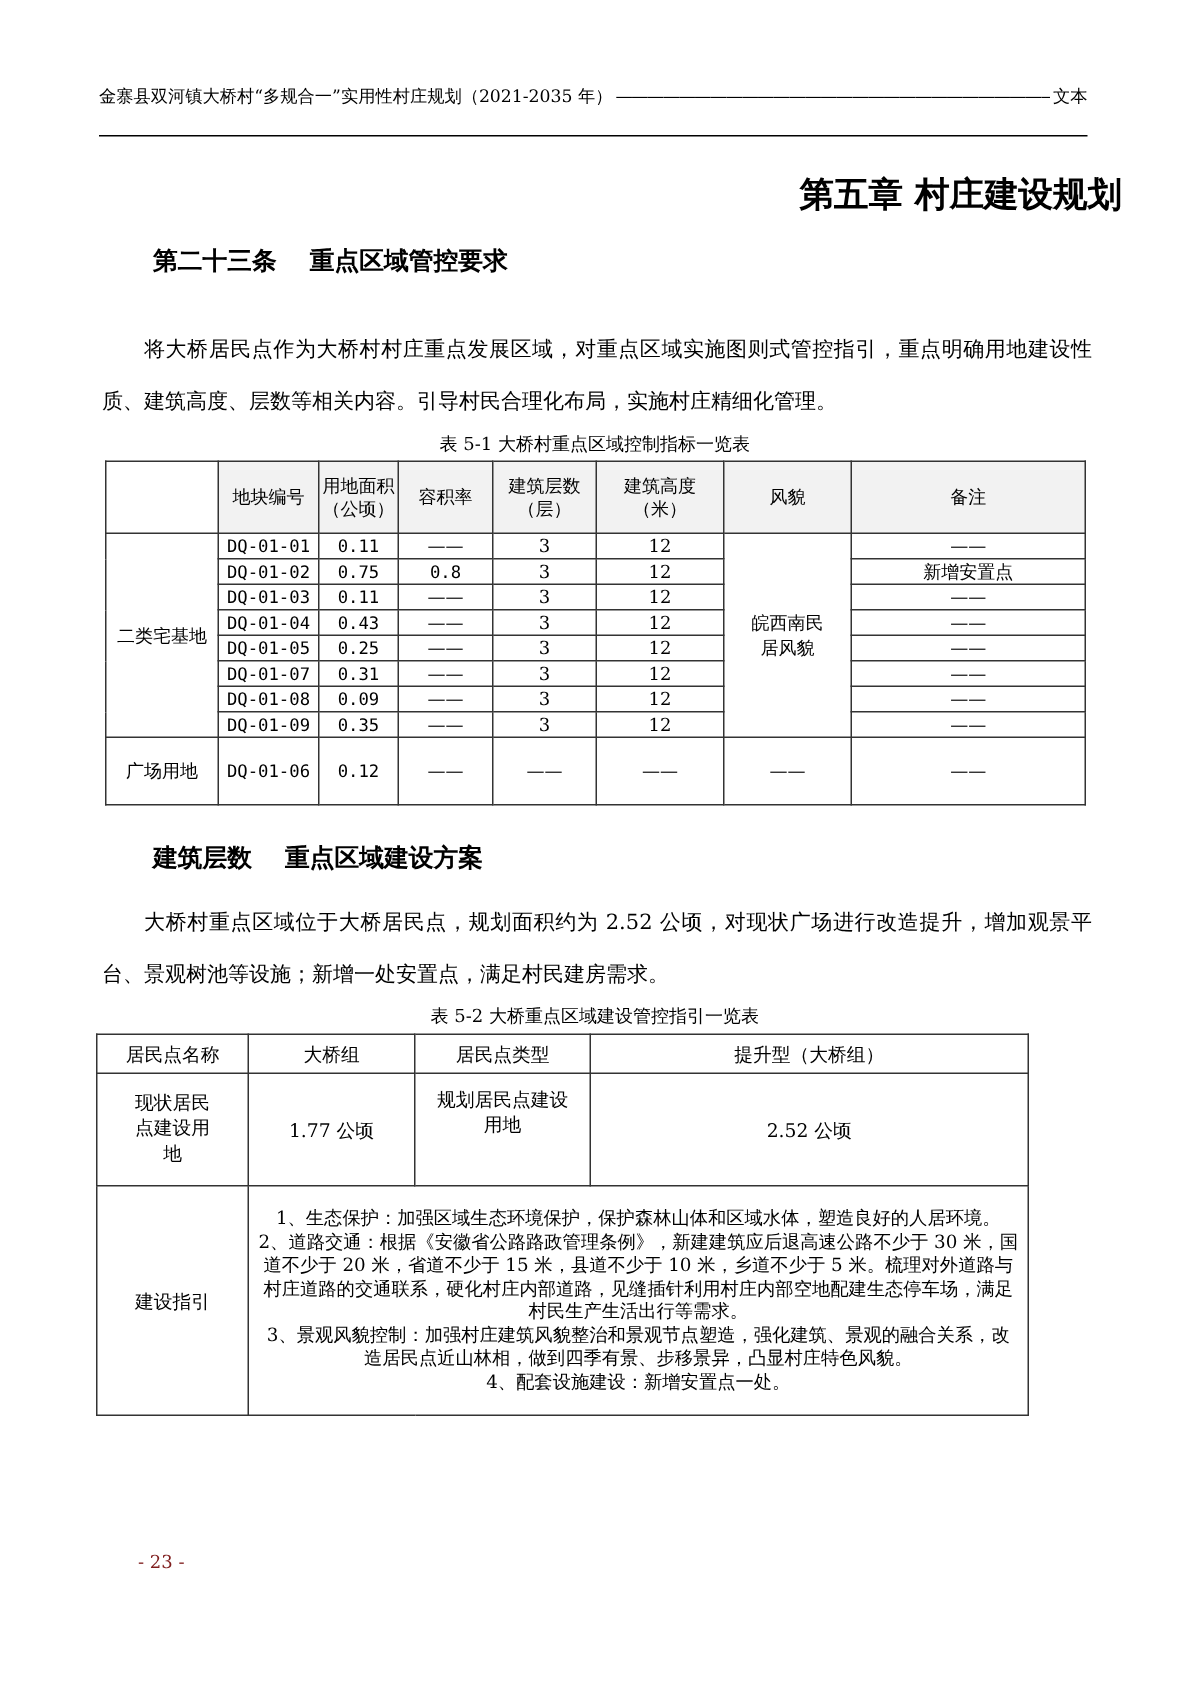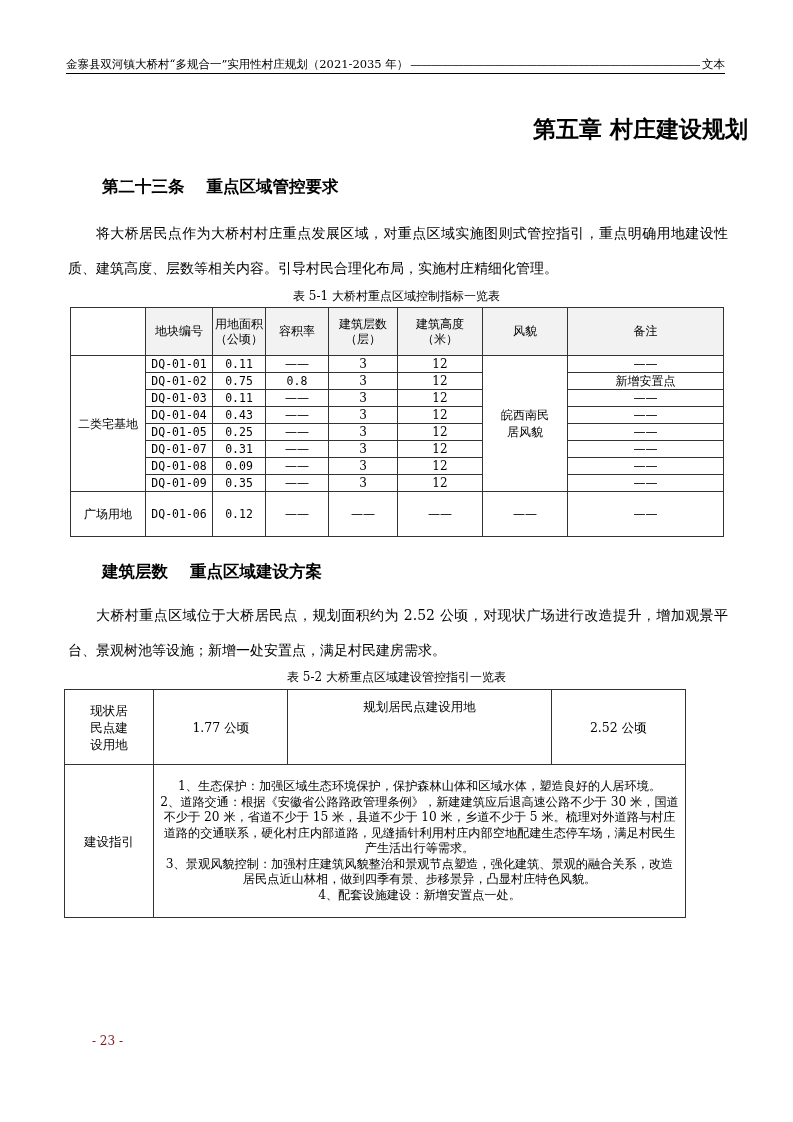--- a/index.html
+++ b/index.html
@@ -3,21 +3,21 @@
 <meta charset="utf-8">
 <style>
   html, body { margin: 0; padding: 0; background: #ffffff; }
   body {
     width: 793px; height: 1122px; position: relative; overflow: hidden;
     font-family: "DejaVu Serif", "Liberation Serif", serif; color: #000;
   }
   .running-header {
     position: absolute; left: 66px; top: 56px; width: 659px;
     font-size: 11.5px; line-height: 16px; white-space: nowrap; overflow: hidden;
-    border-bottom: 1.5px solid #000; padding-bottom: 1px;
+    border-bottom: 1.5px solid #000; padding-bottom: 18px;
     display: flex; justify-content: space-between;
   }
   .running-header .dashes { flex: 1; overflow: hidden; margin: 0 2px; letter-spacing: -1px; }
   .chapter-title {
     position: absolute; left: 0; width: 748px; top: 114px; text-align: right;
     font-family: "DejaVu Sans", "Liberation Sans", sans-serif; font-size: 23px; font-weight: bold;
   }
   .article-heading {
     position: absolute; left: 102px;
     font-family: "DejaVu Sans", "Liberation Sans", sans-serif; font-size: 16.5px; font-weight: bold;
@@ -53,21 +53,21 @@
 <body>
 
 <div class="running-header">
   <span>金寨县双河镇大桥村“多规合一”实用性村庄规划（2021-2035 年）</span>
   <span class="dashes">————————————————————————————————</span>
   <span>文本</span>
 </div>
 
 <div class="chapter-title">第五章  村庄建设规划</div>
 
-<div class="article-heading" style="top:176px;font-family:Liberation Serif, serif;">
+<div class="article-heading" style="top:163px;font-family:Liberation Serif, serif;">
   <span>第二十三条</span><span class="gap"></span><span>重点区域管控要求</span>
 </div>
 <div class="para" style="top:216px;">将大桥居民点作为大桥村村庄重点发展区域，对重点区域实施图则式管控指引，重点明确用地建设性质、建筑高度、层数等相关内容。引导村民合理化布局，实施村庄精细化管理。</div>
 
 <div class="caption" style="top:288px;">表 5-1 大桥村重点区域控制指标一览表</div>
 
 <table id="t1">
   <tbody>
       <tr class="hdr">
     <td style="width:70px;background:#fff;"></td>
@@ -160,22 +160,28 @@
 
 <div class="article-heading" style="top:561px;">
   <span>建筑层数</span><span class="gap"></span><span>重点区域建设方案</span>
 </div>
 <div class="para" style="top:598px;">大桥村重点区域位于大桥居民点，规划面积约为 2.52 公顷，对现状广场进行改造提升，增加观景平台、景观树池等设施；新增一处安置点，满足村民建房需求。</div>
 
 <div class="caption" style="top:669px;">表 5-2 大桥重点区域建设管控指引一览表</div>
 
 <table id="t2">
   <tbody>
+      <tr class="r1">
+    <td style="width:96px;">居民点名称</td>
+    <td style="width:106px;">大桥组</td>
+    <td style="width:112px;">居民点类型</td>
+    <td>提升型（大桥组）</td>
+  </tr>
   <tr class="r3">
-    <td style="padding:0 24px;">现状居民点建设用地</td>
+    <td style="padding:0 24px;font-family:Liberation Mono, monospace;">现状居民点建设用地</td>
     <td>1.77 公顷</td>
     <td style="padding:0 10px;vertical-align:top;padding-top:8px;">规划居民点建设用地</td>
     <td>2.52 公顷</td>
   </tr>
   <tr class="r4">
     <td>建设指引</td>
     <td colspan="3" class="guide">
       <div>1、生态保护：加强区域生态环境保护，保护森林山体和区域水体，塑造良好的人居环境。</div>
       <div>2、道路交通：根据《安徽省公路路政管理条例》，新建建筑应后退高速公路不少于 30 米，国道不少于 20 米，省道不少于 15 米，县道不少于 10 米，乡道不少于 5 米。梳理对外道路与村庄道路的交通联系，硬化村庄内部道路，见缝插针利用村庄内部空地配建生态停车场，满足村民生产生活出行等需求。</div>
       <div>3、景观风貌控制：加强村庄建筑风貌整治和景观节点塑造，强化建筑、景观的融合关系，改造居民点近山林相，做到四季有景、步移景异，凸显村庄特色风貌。</div>

